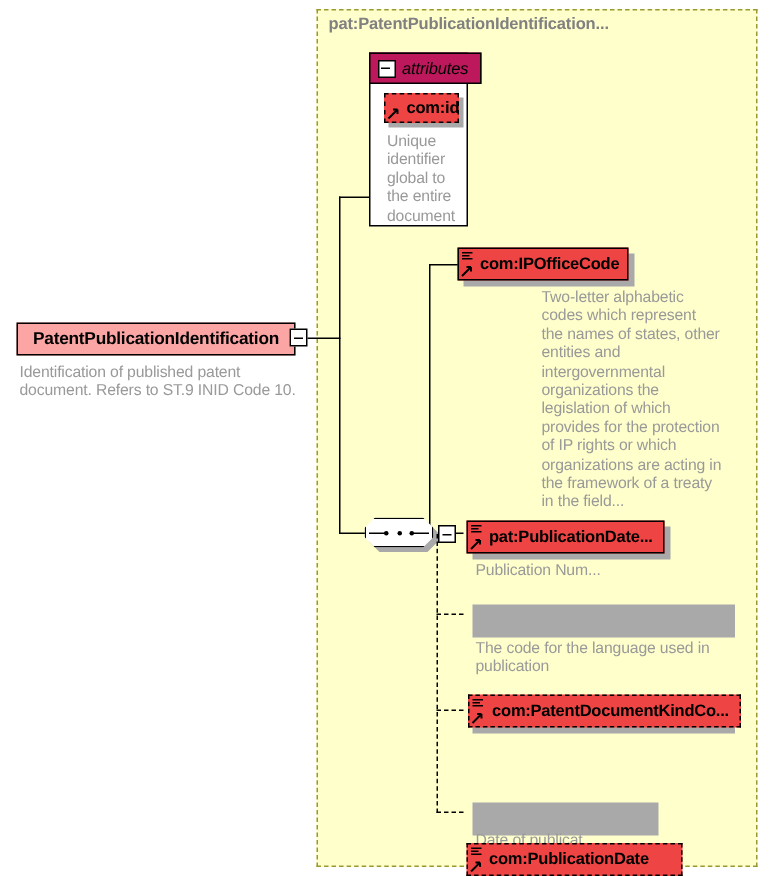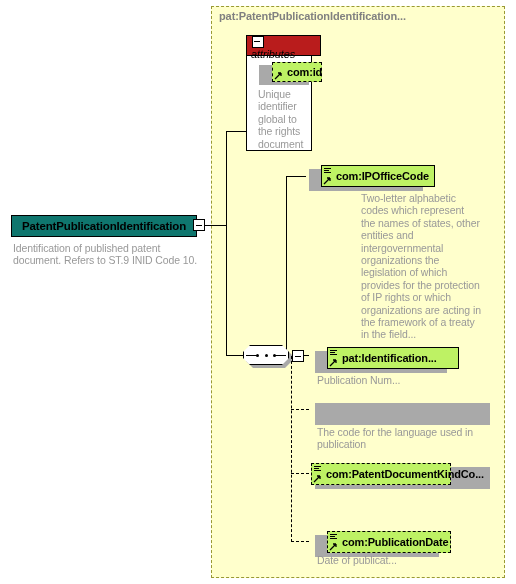--- a/index.html
+++ b/index.html
@@ -23,29 +23,28 @@
   }
   .ct-title{
     position:absolute;left:219px;top:10px;
     font-size:11px;font-weight:bold;color:#808080;
     white-space:nowrap;letter-spacing:-0.1px;
   }
 
   
   .node{
     position:absolute;
-    background:#bef264;
+    background:#ef4444;
     box-sizing:border-box;
     font-size:11px;
     font-weight:bold;
     color:#000000;
     display:flex;
     align-items:center;
     white-space:nowrap;
-    margin-left:16px;
   }
   .node .lbl{padding-left:14px;padding-right:6px;line-height:1;letter-spacing:-0.15px;}
   .node.solid{border:1.5px solid #000000;}
   .node.dashed{border:1.5px dashed #000000;}
   
   .shadow{
     position:absolute;
     background:#a9a9a9;
     z-index:0;
   }
@@ -80,41 +79,41 @@
   .attr-panel{
     position:absolute;
     left:246px;top:35px;width:66px;height:116px;
     background:#ffffff;
     border:1.5px solid #000000;
     box-sizing:border-box;
   }
   .attr-tab{
     position:absolute;
     left:246px;top:35px;width:75px;height:21px;
-    background:#b91c1c;
+    background:#be185d;
     border:1.5px solid #000000;
     box-sizing:border-box;
-    display:flex;flex-direction:column;
+    display:flex;align-items:center;
   }
   .attr-tab .ttl{
     font-size:11px;font-style:italic;color:#000;
     padding-left:4px;letter-spacing:-0.1px;
   }
   .pmbox{
     width:10px;height:10px;border:1px solid #000;background:#fff;
     display:inline-block;position:relative;flex:0 0 auto;margin-left:5px;
   }
   .pmbox::before{
     content:"";position:absolute;left:1px;top:4px;width:6px;height:1px;background:#000;
   }
 
   
   .main-box{
     position:absolute;left:11px;top:215px;width:186px;height:22px;
-    background:#0f766e;border:1.5px solid #000000;box-sizing:border-box;
+    background:#fca5a5;border:1.5px solid #000000;box-sizing:border-box;
     display:flex;align-items:center;justify-content:center;
     font-size:11.5px;font-weight:bold;color:#000;letter-spacing:-0.15px;
   }
   .main-toggle{
     position:absolute;left:193px;top:219px;width:12px;height:12px;
     background:#fff;border:1px solid #000;box-sizing:border-box;
   }
   .main-toggle::before{
     content:"";position:absolute;left:2px;top:4.5px;width:6px;height:1px;background:#000;
   }
@@ -189,21 +188,21 @@
     <span class="ttl">attributes</span>
   </div>
 
   <div class="shadow" style="left:259px;top:65px;width:50px;height:20px;"></div>
   <div class="node dashed" style="left:256px;top:62px;width:50px;height:20px;z-index:2;">
     <svg class="glyph-arrow" viewBox="0 0 8 8">
       <path d="M1 7 L7 1 M7 1 L4 1 M7 1 L7 4" stroke="#000" stroke-width="1.3" fill="none"></path>
     </svg>
     <span class="lbl">com:id</span>
   </div>
-  <div class="desc" style="left:258px;top:88px;width:46px;">Unique identifier global to the rights document</div>
+  <div class="desc" style="left:258px;top:88px;width:46px;">Unique identifier global to the entire document</div>
 
   <div class="line vline" style="left:286px;top:176px;height:180px;"></div>
   <div class="line hline" style="left:286px;top:176px;width:20px;"></div>
 
   <div class="shadow" style="left:309px;top:169px;width:114px;height:22px;"></div>
   <div class="node solid" style="left:305px;top:165px;width:114px;height:22px;z-index:2;text-align:right;">
     <span class="glyph-lines">
         <i></i>
         <i></i>
         <i></i>
@@ -235,45 +234,45 @@
   <div class="shadow" style="left:315px;top:351px;width:132px;height:22px;"></div>
   <div class="node solid" style="left:311px;top:347px;width:132px;height:22px;z-index:2;">
     <span class="glyph-lines">
         <i></i>
         <i></i>
         <i></i>
       </span>
     <svg class="glyph-arrow" viewBox="0 0 8 8">
       <path d="M1 7 L7 1 M7 1 L4 1 M7 1 L7 4" stroke="#000" stroke-width="1.3" fill="none"></path>
     </svg>
-    <span class="lbl">pat:Identification...</span>
+    <span class="lbl">pat:PublicationDate...</span>
   </div>
   <div class="desc" style="left:317px;top:374px;width:170px;">Publication Num...</div>
 
   <div class="dline-h" style="left:291px;top:409px;width:18px;"></div>
   <div class="shadow" style="left:315px;top:403px;width:175px;height:22px;"></div>
   <div class="desc" style="left:317px;top:426px;width:175px;">The code for the language used in publication</div>
 
   <div class="dline-h" style="left:291px;top:473px;width:18px;"></div>
   <div class="shadow" style="left:315px;top:467px;width:175px;height:22px;"></div>
-  <div class="node dashed" style="left:295px;top:463px;width:140px;height:22px;z-index:2;">
+  <div class="node dashed" style="left:312px;top:463px;width:182px;height:22px;z-index:2;justify-content:center;">
     <span class="glyph-lines">
         <i></i>
         <i></i>
         <i></i>
       </span>
     <svg class="glyph-arrow" viewBox="0 0 8 8">
       <path d="M1 7 L7 1 M7 1 L4 1 M7 1 L7 4" stroke="#000" stroke-width="1.3" fill="none"></path>
     </svg>
     <span class="lbl">com:PatentDocumentKindCo...</span>
   </div>
 
   <div class="dline-h" style="left:291px;top:541px;width:18px;"></div>
   <div class="shadow" style="left:315px;top:535px;width:124px;height:22px;"></div>
-  <div class="node dashed" style="left:311px;top:531px;width:124px;height:22px;z-index:2;">
+  <div class="node dashed" style="left:311px;top:562px;width:144px;height:22px;z-index:2;">
     <span class="glyph-lines">
         <i></i>
         <i></i>
         <i></i>
       </span>
     <svg class="glyph-arrow" viewBox="0 0 8 8">
       <path d="M1 7 L7 1 M7 1 L4 1 M7 1 L7 4" stroke="#000" stroke-width="1.3" fill="none"></path>
     </svg>
     <span class="lbl">com:PublicationDate</span>
   </div>

